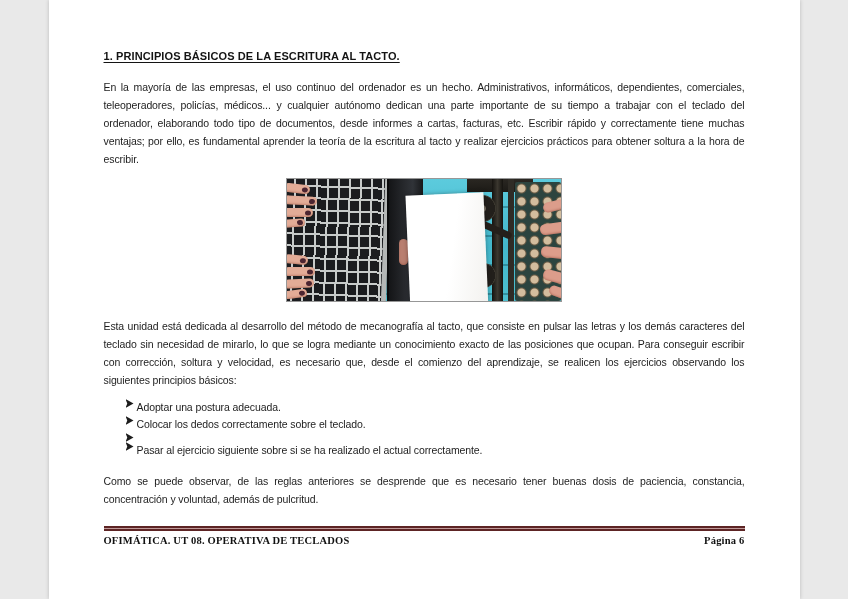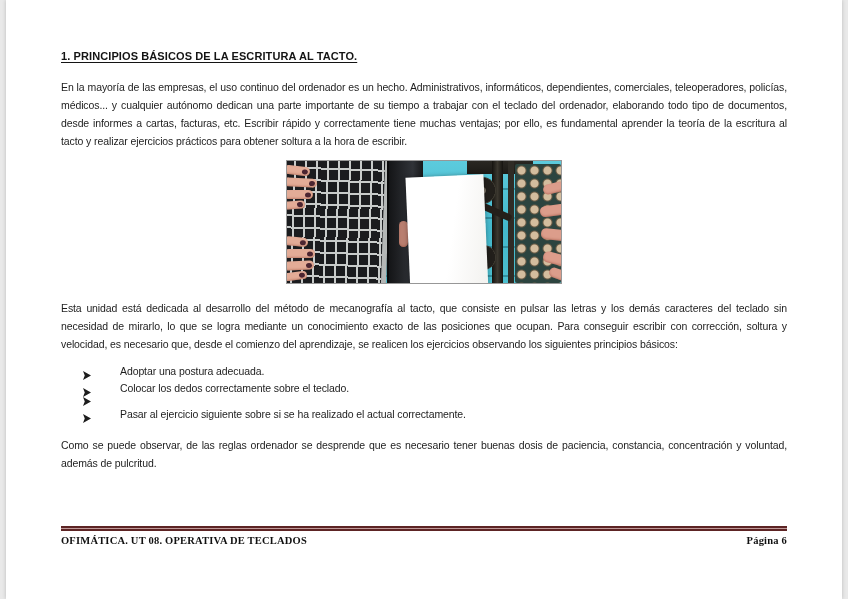--- a/index.html
+++ b/index.html
@@ -1,17 +1,17 @@
 <!DOCTYPE html>
 <html><head>
 <meta charset="utf-8">
 <style>
   html,body{margin:0;padding:0;background:#e9e9e9;}
   .page{
-    position:relative;width:836px;height:599px;margin:0 auto;background:#ffffff;
+    position:relative;width:751px;height:599px;margin:0 auto;background:#ffffff;
     font-family:"Liberation Sans","DejaVu Sans",sans-serif;color:#1d1d1d;overflow:hidden;
     box-shadow:0 0 4px rgba(0,0,0,.2);
   }
   .content{position:absolute;left:55px;right:55px;top:50px;}
   .title{
     font-size:11px;font-weight:700;letter-spacing:.1px;color:#141414;
     text-decoration:underline;text-underline-offset:2px;margin:0 0 16px 0;
   }
   .para{
     font-size:10.5px;line-height:18px;letter-spacing:-.1px;
@@ -77,21 +77,21 @@
     background-size:13px 13px;
   }
   .fr{position:absolute;background:#dc9d8b;border-radius:5px;box-shadow:inset 0 -1px 2px rgba(140,60,45,.4);}
   .fr1{right:-4px;top:22px;width:22px;height:10px;transform:rotate(-14deg);}
   .fr2{right:-5px;top:44px;width:26px;height:11px;transform:rotate(-8deg);}
   .fr3{right:-5px;top:68px;width:25px;height:11px;transform:rotate(6deg);}
   .fr4{right:-5px;top:92px;width:23px;height:11px;transform:rotate(14deg);}
   .fr5{right:-6px;top:108px;width:18px;height:10px;transform:rotate(20deg);}
   
   .principles{list-style:none;margin:2px 0 13px 0;padding:0 0 0 22px;}
-  .principles li{display:flex;align-items:flex-end;gap:29px;font-size:10.5px;line-height:17px;letter-spacing:-.1px;}
+  .principles li{display:flex;align-items:flex-start;gap:3px;font-size:10.5px;line-height:17px;letter-spacing:-.1px;}
   .blt{
     flex:0 0 auto;width:8px;height:9px;background:#1d1d1d;
     clip-path:polygon(0 0,100% 50%,0 100%,22% 50%);
   }
   
   .footer{position:absolute;left:55px;right:55px;top:526px;}
   .rule{height:5px;background:linear-gradient(180deg,#5d2424 0 2px,#c09a9a 2px 3px,#5d2424 3px 5px);}
   .frow{
     display:flex;justify-content:space-between;margin-top:4px;
     font-family:"Liberation Serif","DejaVu Serif",serif;font-weight:700;font-size:10.5px;
@@ -152,21 +152,21 @@
       </li>
       <li>
         <span class="blt"></span>
       </li>
       <li>
         <span class="blt"></span>
         <span>Pasar al ejercicio siguiente sobre si se ha realizado el actual correctamente.</span>
       </li>
     </ul>
 
-    <p class="para">Como se puede observar, de las reglas ordenador se desprende que es necesario tener buenas dosis de paciencia, constancia, concentración y voluntad, además de pulcritud.</p>
+    <p class="para">Como se puede observar, de las reglas anteriores se desprende que es necesario tener buenas dosis de paciencia, constancia, concentración y voluntad, además de pulcritud.</p>
   </div>
 
   <div class="footer">
     <div class="rule"></div>
     <div class="frow">
       <span>OFIMÁTICA. UT 08. OPERATIVA DE TECLADOS</span>
       <span>Página 6</span>
     </div>
   </div>
 </div>

